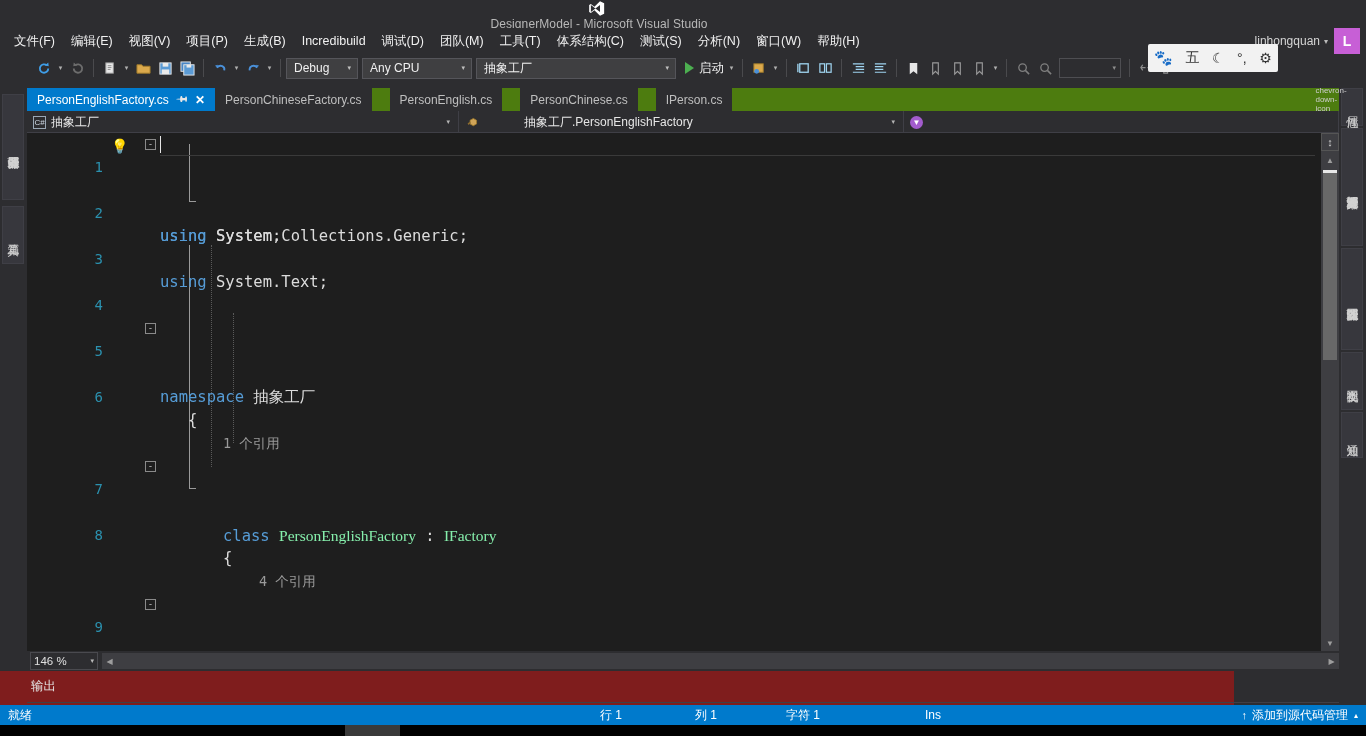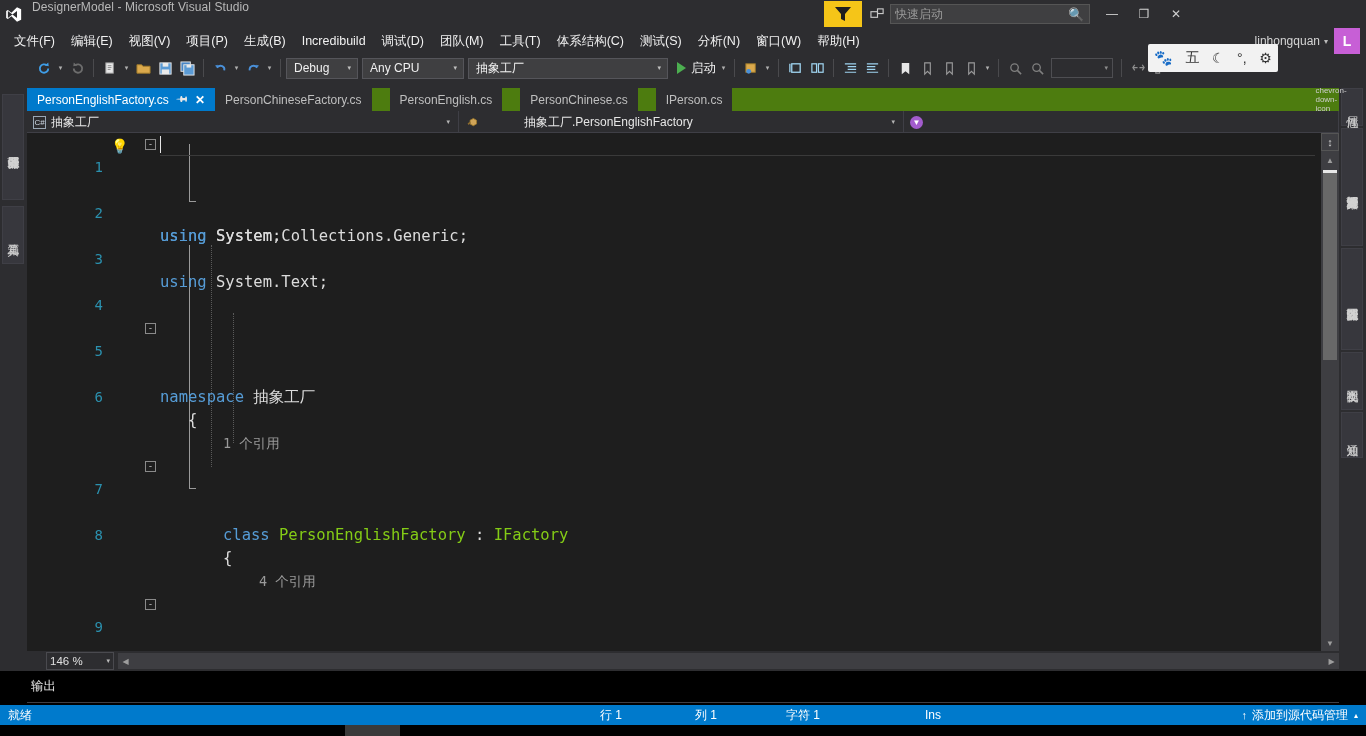--- a/index.html
+++ b/index.html
@@ -8,21 +8,21 @@
     background: #1e1e1e;
     font-family: "Liberation Sans", sans-serif;
     overflow: hidden;
     color: #f1f1f1;
   }
   #app { position: relative; width: 1366px; height: 736px; background: #2d2d30; }
 
   
   .titlebar {
     position: absolute; top: 0; left: 0; width: 1192px; height: 28px;
-    background: #2d2d30; display: flex; 
+    background: #2d2d30; display: flex; align-items: center; flex-direction: column;
   }
   .vs-logo {
     width: 26px; height: 28px; display: flex; align-items: center; justify-content: center;
   }
   .vs-logo svg { display: block; }
   .title-text {
     font-size: 12px; color: #b8b8b8; margin-left: 6px; letter-spacing: .1px;
   }
   .title-right { margin-left: auto; display: flex; align-items: center; height: 28px; }
   .feedback-btn {
@@ -78,21 +78,21 @@
   .tb-caret { font-size: 7px; color: #b0b0b0; width: 11px; text-align: center; }
   .tb-sep { width: 1px; height: 18px; background: #4a4a4d; margin: 0 5px; }
   .combo {
     height: 21px; background: #3f3f41; border: 1px solid #55555a;
     display: flex; align-items: center; padding: 0 3px 0 7px; margin-right: 4px;
     font-size: 12px; color: #f0f0f0;
   }
   .combo .cap { flex: 1; white-space: nowrap; overflow: hidden; }
   .combo .arr { font-size: 7px; color: #c0c0c0; padding-left: 8px; padding-right: 3px; }
   .combo-debug { width: 72px; }
-  .combo-cpu { width: 102px; }
+  .combo-cpu { width: 110px; }
   .combo-proj { width: 200px; }
   .run-btn { display: flex; align-items: center; padding: 0 2px; }
   .run-tri {
     width: 0; height: 0; border-left: 9px solid #4caf50;
     border-top: 6px solid transparent; border-bottom: 6px solid transparent;
     margin: 0 5px 0 3px;
   }
   .run-label { font-size: 12.5px; color: #f1f1f1; }
   .tb-blank {
     width: 62px; height: 20px; border: 1px solid #4e4e52; background: #2d2d30;
@@ -193,21 +193,21 @@
     color: #2b91af; font-size: 14px; line-height: 23px;
   }
   .bulb { position: absolute; left: 84px; top: 2px; font-size: 14px; }
   .fold {
     position: absolute; left: 118px; top: 6px; width: 11px; height: 11px;
     border: 1px solid #8a8a8a; color: #c8c8c8; font-size: 9px; line-height: 9px;
     display: flex; align-items: center; justify-content: center; background: #1e1e1e;
   }
   .ctext { position: absolute; left: 133px; line-height: 23px; color: #dcdcdc; }
   .k { color: #569cd6; }
-  .t { color: #84cc16; }
+  .t { color: #86efac; font-family: Liberation Serif, serif; }
   .n { color: #dcdcdc; }
   .p { color: #dcdcdc; }
   .hint { color: #9a9a9a; font-size: 13.5px; }
   .guide {
     position: absolute; width: 0; border-left: 1px dotted #5a5a5a;
   }
   .vbar { position: absolute; width: 1px; background: #9a9a9a; }
   .vcap { position: absolute; height: 1px; background: #9a9a9a; }
   .current-line-underline {
     position: absolute; left: 133px; right: 6px; height: 1px; background: #3a3a3a;
@@ -243,38 +243,38 @@
     position: absolute; top: 37px; left: 2px; width: 14px; height: 3px; background: #e8e8e8;
   }
 
   
   .edbottom {
     position: absolute; top: 651px; left: 27px; width: 1312px; height: 20px;
     background: #2d2d30; display: flex; align-items: center;
   }
   .zoombox {
     width: 68px; height: 18px; background: #2d2d30; border: 1px solid #4a4a4f;
-    display: flex; align-items: center; padding: 0 3px; margin-left: 19px;
+    display: flex; align-items: center; padding: 0 3px; margin-left: 3px;
   }
   .zoombox .zv { flex: 1; font-size: 11.5px; color: #e0e0e0; }
   .zoombox .za { font-size: 7px; color: #bbb; }
   .hscroll {
     flex: 1; height: 16px; background: #3e3e42; margin-left: 4px;
     display: flex; align-items: center; position: relative;
   }
   .hs-left, .hs-right {
     width: 15px; height: 16px; display:flex; align-items:center; justify-content:center;
     color:#9d9d9d; font-size:8px;
   }
   .hs-right { margin-left: auto; }
 
   
   .outputpane {
-    position: absolute; top: 671px; left: 0; width: 1366px; height: 34px;
-    background: #000000;
+    position: absolute; top: 671px; left: 0; width: 1234px; height: 34px;
+    background: #7f1d1d;
   }
   .output-label {
     position: absolute; left: 31px; top: 7px; font-size: 12.5px; color: #e4e4e4;
   }
   .output-underline {
     position: absolute; left: 27px; top: 31px; width: 1312px; height: 1px; background: #3f3f46;
   }
 
   
   .statusbar {

